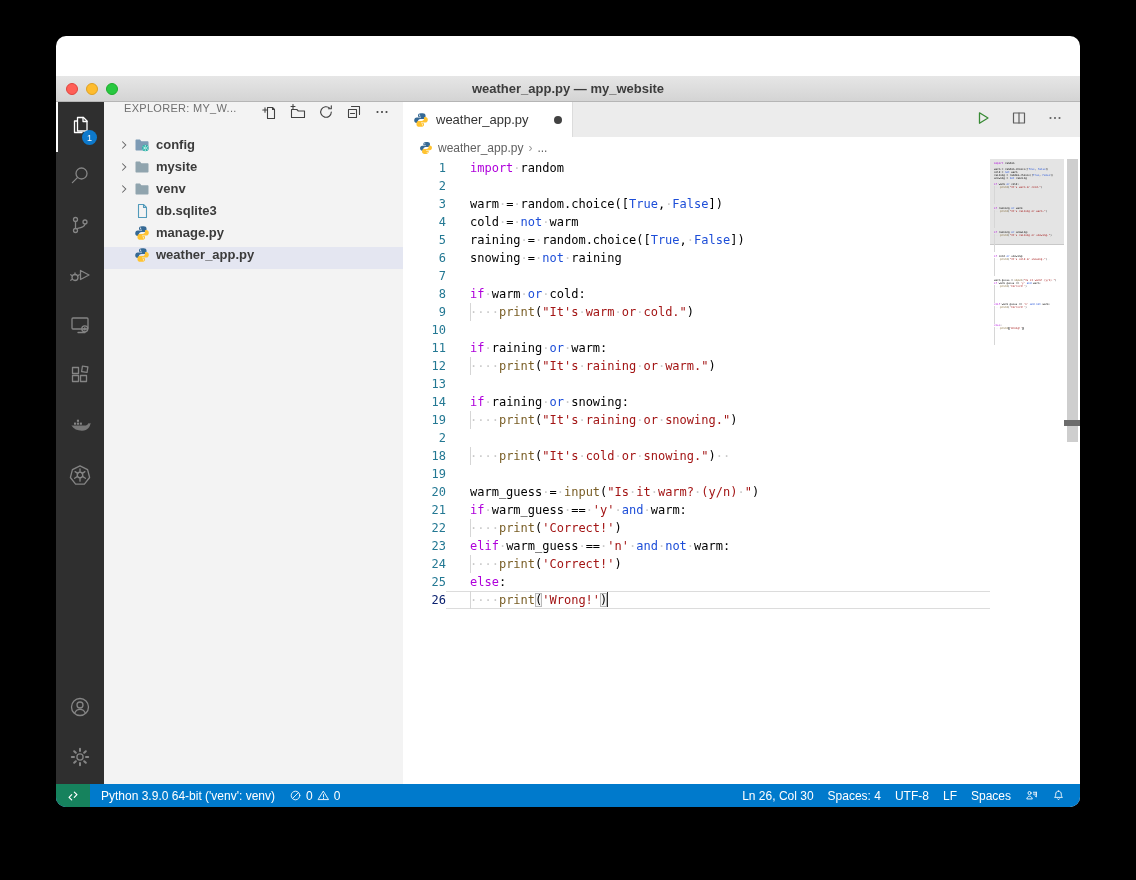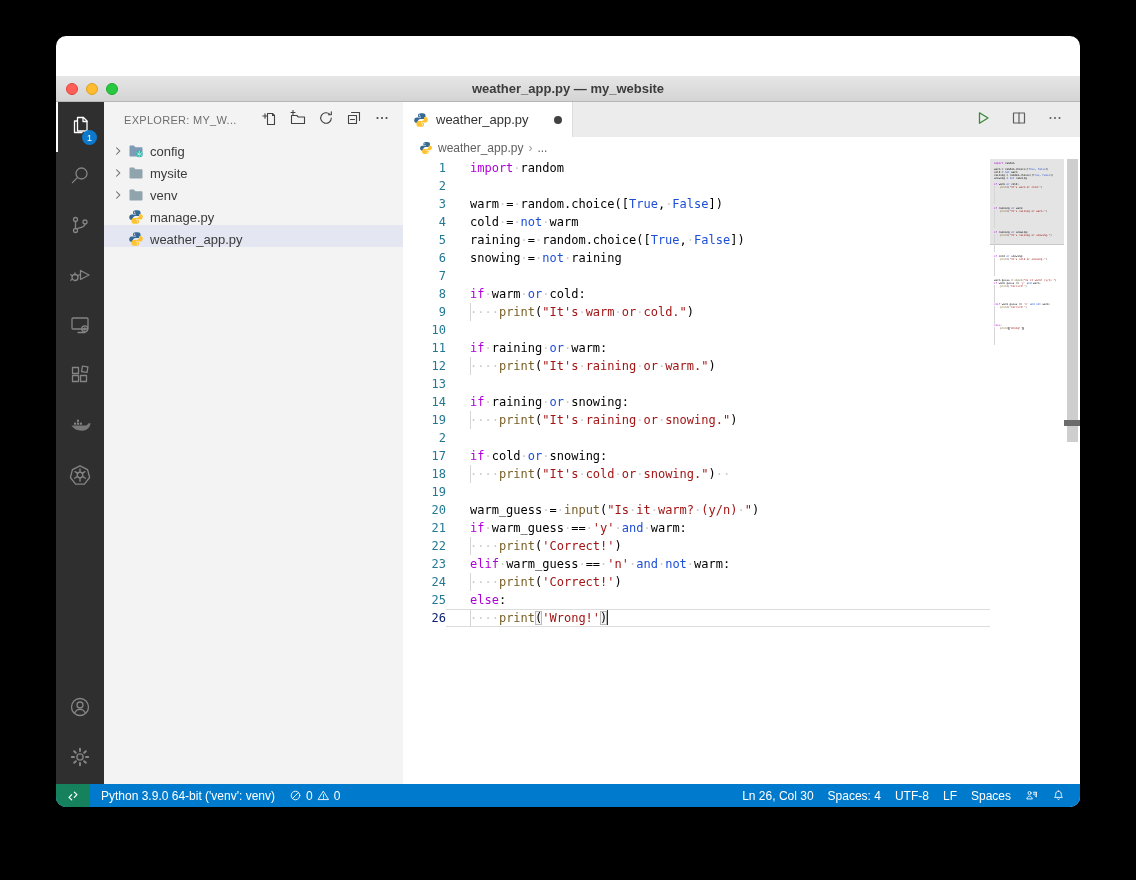--- a/index.html
+++ b/index.html
@@ -27,27 +27,27 @@
   .ab-item { height:50px; display:flex; align-items:center; justify-content:center; position:relative;
              color:#858585; cursor:pointer; }
   .ab-item svg { width:24px; height:24px; fill:none; stroke:currentColor; stroke-width:1.3; stroke-linecap:round; stroke-linejoin:round; }
   .ab-item.active { color:#ffffff; box-shadow:inset 2px 0 0 #ffffff; }
   .ab-badge { position:absolute; right:7px; bottom:7px; min-width:15px; height:15px; border-radius:50%;
               background:#0d79cc; color:#fff; font-size:9px; display:flex; align-items:center; justify-content:center; }
   .ab-spacer { flex:1; }
 
   
   .sidebar { width:299px; flex:0 0 299px; background:#f3f3f3; display:flex; flex-direction:column; font-size:13px; color:#3b3b3b; }
-  .sb-header { height:35px; display:flex; align-items:center; padding:0 10px 0 20px; }
+  .sb-header { height:35px; display:flex; align-items:flex-start; padding:0 10px 0 20px; }
   .sb-title { font-size:11px; color:#6f6f6f; letter-spacing:.3px; flex:1; white-space:nowrap; overflow:hidden; }
   .sb-actions { display:flex; gap:6px; }
   .sb-action { width:22px; height:22px; display:flex; align-items:center; justify-content:center; color:#424242; border-radius:4px; cursor:pointer; }
   .sb-action svg { width:16px; height:16px; fill:none; stroke:currentColor; stroke-width:1.1; stroke-linecap:round; stroke-linejoin:round; }
   .tree { padding-top:0; }
-  .tree-row { height:22px; display:flex; align-items:flex-end; padding-left:6px; cursor:pointer; white-space:nowrap; }
+  .tree-row { height:22px; display:flex; align-items:flex-start; padding-left:12px; cursor:pointer; white-space:nowrap;font-weight:bold; }
   .tree-row.selected { background:#e4e6f1; }
   .twisty { width:16px; height:16px; display:flex; align-items:center; justify-content:center; color:#646465; flex:0 0 16px; }
   .twisty svg { width:14px; height:14px; fill:none; stroke:currentColor; stroke-width:1.2; }
   .tree-icon { width:16px; height:16px; margin:0 6px 0 2px; flex:0 0 16px; }
   .tree-icon svg { width:16px; height:16px; }
   .tree-label { font-size:13px; color:#3b3b3b; }
 
   
   .editor-col { flex:1; display:flex; flex-direction:column; background:#fff; min-width:0; }
 
@@ -281,20 +281,30 @@
               </svg>
             </span>
             <span class="tree-icon"><svg viewBox="0 0 16 16">
                 <path fill="#90a4ae" stroke="none" d="M1.5 3.6c0-.6.4-1 1-1h3.4l1.5 1.7h6.1c.6 0 1 .4 1 1v7.1c0 .6-.4 1-1 1h-11c-.6 0-1-.4-1-1z"></path>
               </svg></span>
             <span class="tree-label">venv</span>
           </div>
           <div class="tree-row">
             <span class="twisty"></span>
             <span class="tree-icon"><svg viewBox="0 0 16 16">
+                <g fill="none" stroke="#519aba" stroke-width="1.1" stroke-linejoin="round">
+                  <path d="M4.5 1.5h5l3 3v10h-8z"></path>
+                  <path d="M9.5 1.5v3h3"></path>
+                </g>
+              </svg></span>
+            <span class="tree-label">db.sqlite3</span>
+          </div>
+          <div class="tree-row">
+            <span class="twisty"></span>
+            <span class="tree-icon"><svg viewBox="0 0 16 16">
                 <path fill="#366994" d="M7.9 1.2c-1.7 0-2.9.8-2.9 2.1v1.5h3v.6H3.7c-1.4 0-2.5 1.1-2.5 2.9S2.3 11 3.7 11h1.2V9.4c0-1.4 1.2-2.5 2.6-2.5h3c1.1 0 2-.9 2-2V3.3c0-1.2-1.2-2.1-2.7-2.1z"></path>
                 <path fill="#ffc331" d="M8.1 14.8c1.7 0 2.9-.8 2.9-2.1v-1.5H8v-.6h4.3c1.4 0 2.5-1.1 2.5-2.9S13.7 5 12.3 5h-1.2v1.6c0 1.4-1.2 2.5-2.6 2.5h-3c-1.1 0-2 .9-2 2v1.6c0 1.2 1.2 2.1 2.7 2.1z"></path>
                 <circle cx="6.6" cy="3.2" r=".6" fill="#fff"></circle>
                 <circle cx="9.4" cy="12.8" r=".6" fill="#fff"></circle>
               </svg></span>
             <span class="tree-label">manage.py</span>
           </div>
           <div class="tree-row selected">
             <span class="twisty"></span>
             <span class="tree-icon"><svg viewBox="0 0 16 16">
@@ -421,24 +431,20 @@
             </div>
             <div class="line">
               <span class="num">19</span>
               <span class="ltxt"><span class="w ind">····</span><span class="tok-f">print</span><span class="tok-t">(</span><span class="tok-s">"It's</span><span class="w">·</span><span class="tok-s">raining</span><span class="w">·</span><span class="tok-s">or</span><span class="w">·</span><span class="tok-s">snowing."</span><span class="tok-t">)</span></span>
             </div>
             <div class="line">
               <span class="num">2</span>
               <span class="ltxt"></span>
             </div>
             <div class="line">
-              <span class="num">17</span>
-              <span class="ltxt"><span class="tok-k">if</span><span class="w">·</span><span class="tok-t">cold</span><span class="w">·</span><span class="tok-b">or</span><span class="w">·</span><span class="tok-t">snowing:</span></span>
-            </div>
-            <div class="line">
               <span class="num">18</span>
               <span class="ltxt"><span class="w ind">····</span><span class="tok-f">print</span><span class="tok-t">(</span><span class="tok-s">"It's</span><span class="w">·</span><span class="tok-s">cold</span><span class="w">·</span><span class="tok-s">or</span><span class="w">·</span><span class="tok-s">snowing."</span><span class="tok-t">)</span><span class="w">··</span></span>
             </div>
             <div class="line">
               <span class="num">19</span>
               <span class="ltxt"></span>
             </div>
             <div class="line">
               <span class="num">20</span>
               <span class="ltxt"><span class="tok-t">warm_guess</span><span class="w">·</span><span class="tok-t">=</span><span class="w">·</span><span class="tok-f">input</span><span class="tok-t">(</span><span class="tok-s">"Is</span><span class="w">·</span><span class="tok-s">it</span><span class="w">·</span><span class="tok-s">warm?</span><span class="w">·</span><span class="tok-s">(y/n)</span><span class="w">·</span><span class="tok-s">"</span><span class="tok-t">)</span></span>

